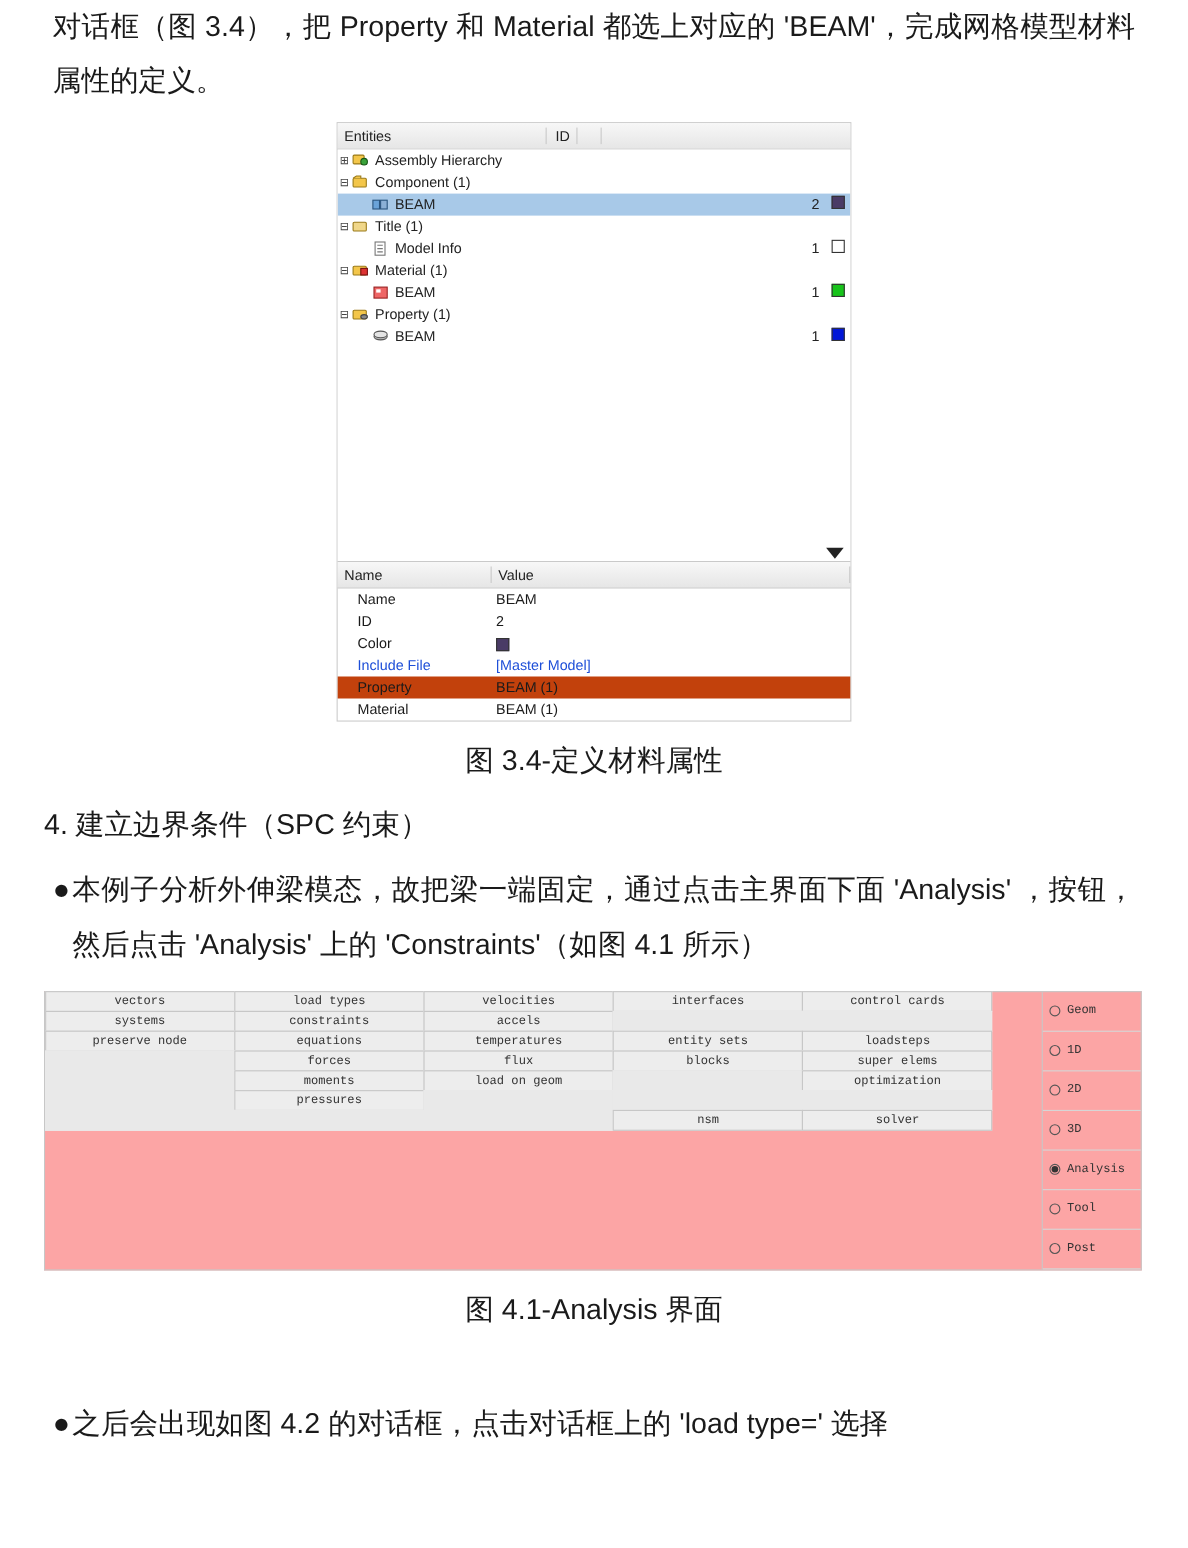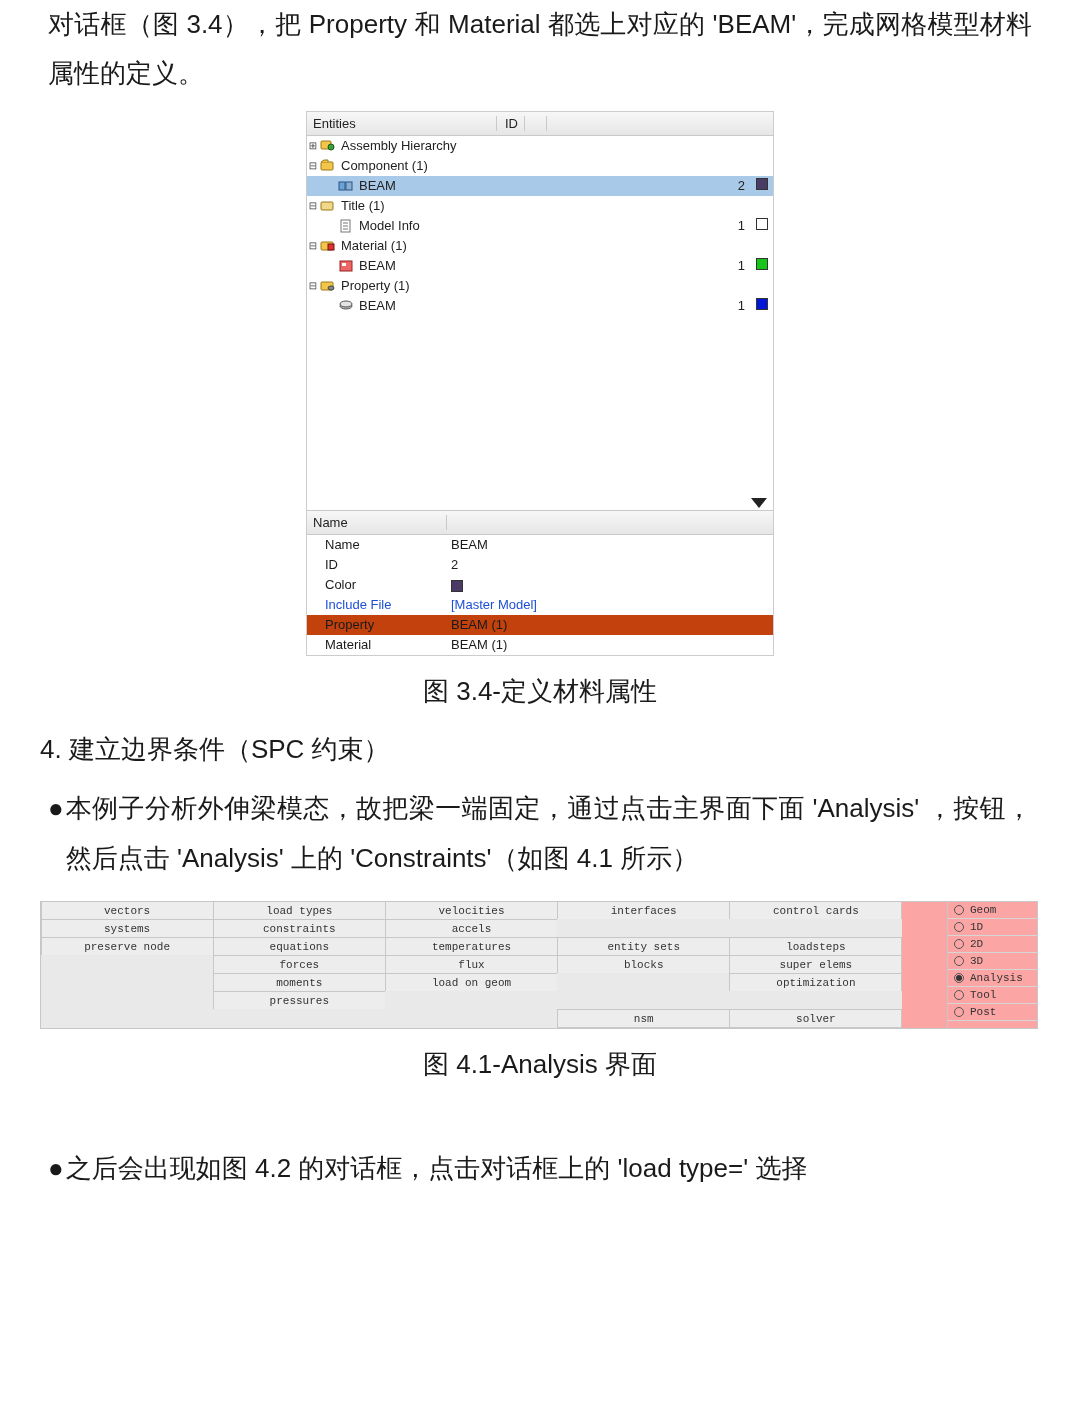--- a/index.html
+++ b/index.html
@@ -121,21 +121,21 @@
     display:flex;align-items:center;justify-content:center;
     margin: -0.5px;
   }
   .tb-cell.empty { background: #e9e9e9; border-color: #e9e9e9; }
   .tb-side {
     width: 90px;
     display:flex; flex-direction:column;
     border-left:1px solid #c7c7c7;
   }
   .tb-radio {
-    height:17px; font-size:11px; color:#333;
+    height:36px; font-size:11px; color:#333;
     display:flex; align-items:center; padding-left:6px;
     border-bottom:1px solid #d6d6d6;
   }
   .radio-dot {
     width:10px;height:10px;border:1px solid #555;border-radius:50%;
     margin-right:6px; display:inline-flex;align-items:center;justify-content:center;
   }
   .radio-dot.on::after {
     content:""; width:6px;height:6px;border-radius:50%;background:#333;
   }
@@ -278,20 +278,21 @@
         </span>
         <span class="tname">BEAM</span>
         <span class="tid">1</span>
         <span class="tsw"><span class="sw" style="background: rgb(0, 22, 216);"></span></span>
       </div>
       <div class="scroll-tri"></div>
     </div>
   <div class="pv">
     <div class="panel-header pv-header">
       <div class="ph-cell ph-name">Name</div>
+      <div class="ph-cell ph-value">Value</div>
     </div>
     <div class="pv-body" id="pvbody">
         <div class="pv-row">
           <span class="pv-n">Name</span>
           <span class="pv-v">BEAM</span>
         </div>
         <div class="pv-row">
           <span class="pv-n">ID</span>
           <span class="pv-v">2</span>
         </div>

